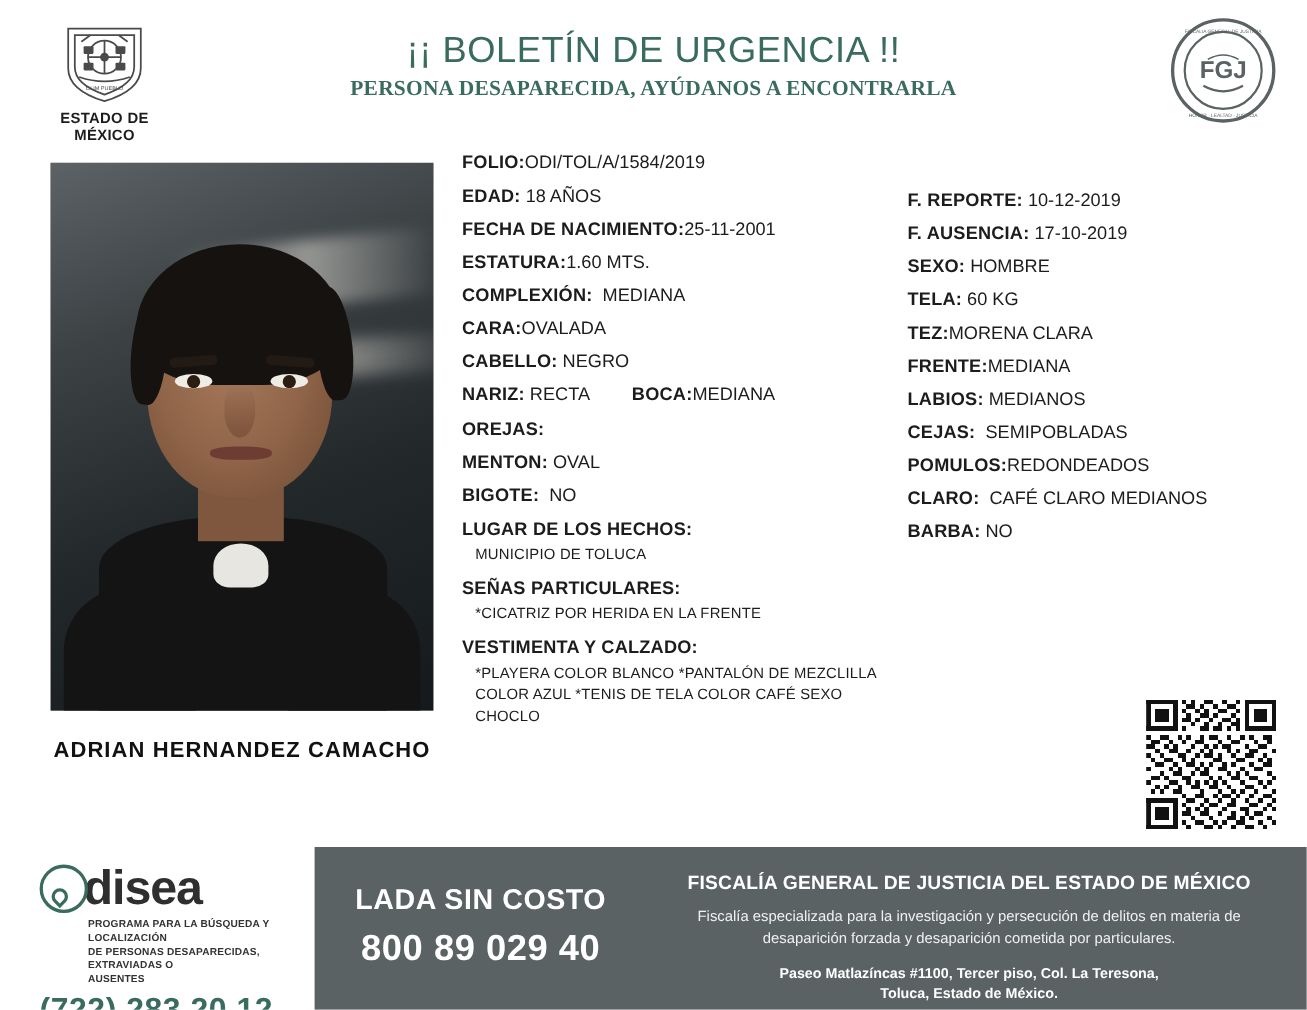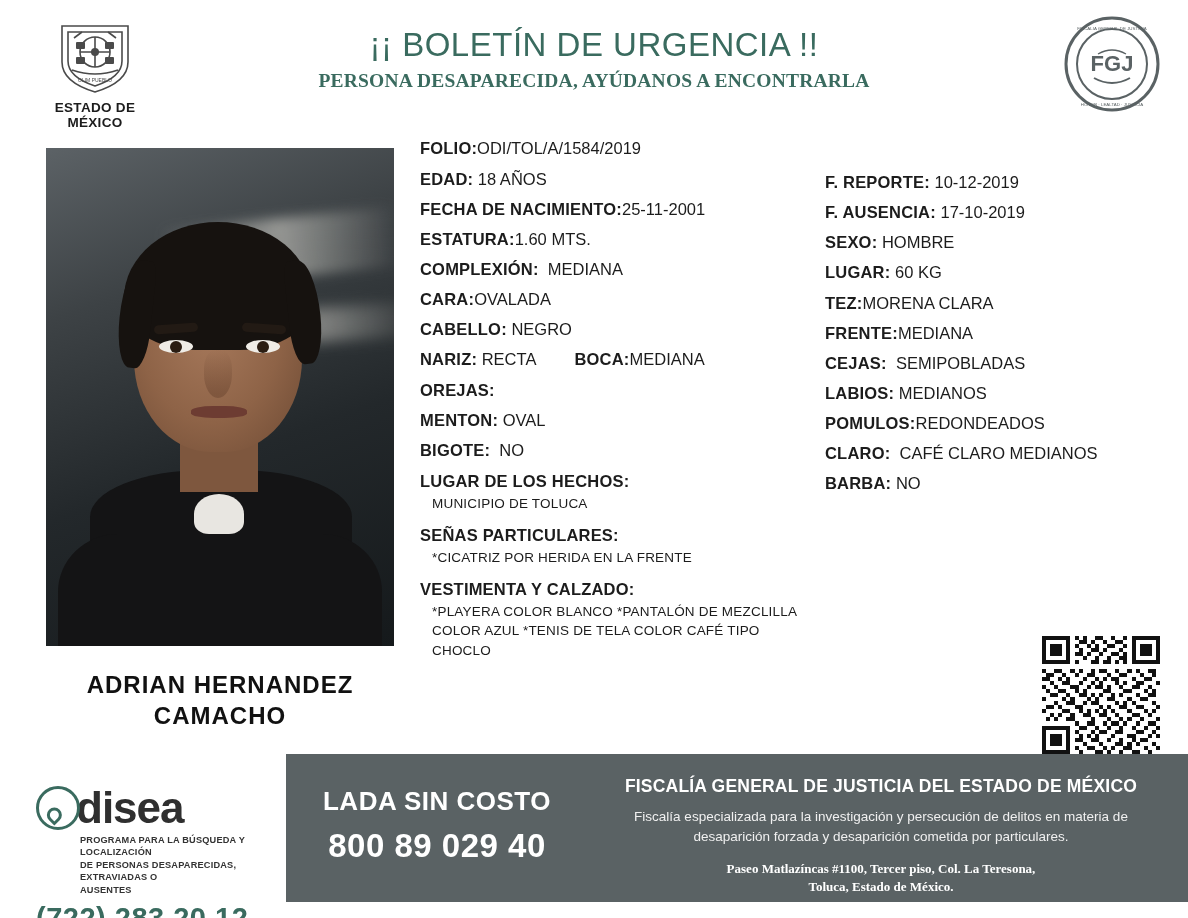--- a/index.html
+++ b/index.html
@@ -204,21 +204,21 @@
   }
   .photo .shoulder-r {
     position: absolute; right: 12px; top: 386px;
     width: 120px; height: 116px; background: #141415;
     border-radius: 0 50% 0 0;
   }
 
   .photo-name {
     margin-top: 24px;
     text-align: center;
-    font-size: 24px;
+    font-size: 20px;
     font-weight: bold;
     letter-spacing: 1px;
     line-height: 1.28;
     color: #111;
   }
 
   
   .data {
     position: absolute;
     left: 420px;
@@ -323,21 +323,21 @@
   .disea-phone {
     font-size: 29px;
     font-weight: bold;
     color: #3a6b5f;
     letter-spacing: .5px;
     margin-top: 6px;
   }
 
   .footer-bar {
     position: absolute;
-    left: 286px; bottom: 16px;
+    left: 286px; bottom: 0;
     width: 902px;
     height: 148px;
     background: #5a6264;
     color: #ffffff;
     display: flex;
   }
   .bar-left {
     width: 302px;
     padding-top: 32px;
     text-align: center;
@@ -490,48 +490,48 @@
       <div class="sub">MUNICIPIO DE TOLUCA</div>
     </div>
 
     <div class="blk">
       <span class="lbl">SEÑAS PARTICULARES:</span>
       <div class="sub">*CICATRIZ POR HERIDA EN LA FRENTE</div>
     </div>
 
     <div class="blk">
       <span class="lbl">VESTIMENTA Y CALZADO:</span>
-      <div class="sub">*PLAYERA COLOR BLANCO *PANTALÓN DE MEZCLILLA COLOR AZUL *TENIS DE TELA COLOR CAFÉ TIPO CHOCLO</div>
+      <div class="sub">*PLAYERA COLOR BLANCO *PANTALÓN DE MEZCLILLA COLOR AZUL *TENIS DE TELA COLOR CAFÉ SEXO CHOCLO</div>
     </div>
   </div>
 
   <div class="col-right">
     <div class="row">
       <span class="lbl">F. REPORTE:</span> <span class="val">10-12-2019</span>
     </div>
     <div class="row">
       <span class="lbl">F. AUSENCIA:</span> <span class="val">17-10-2019</span>
     </div>
     <div class="row">
       <span class="lbl">SEXO:</span> <span class="val">HOMBRE</span>
     </div>
     <div class="row">
-      <span class="lbl">LUGAR:</span> <span class="val">60 KG</span>
+      <span class="lbl">TELA:</span> <span class="val">60 KG</span>
     </div>
     <div class="row">
       <span class="lbl">TEZ:</span><span class="val">MORENA CLARA</span>
     </div>
     <div class="row">
       <span class="lbl">FRENTE:</span><span class="val">MEDIANA</span>
     </div>
     <div class="row">
+      <span class="lbl">LABIOS:</span> <span class="val">MEDIANOS</span>
+    </div>
+    <div class="row">
       <span class="lbl">CEJAS:</span>&nbsp; <span class="val">SEMIPOBLADAS</span>
-    </div>
-    <div class="row">
-      <span class="lbl">LABIOS:</span> <span class="val">MEDIANOS</span>
     </div>
     <div class="row">
       <span class="lbl">POMULOS:</span><span class="val">REDONDEADOS</span>
     </div>
     <div class="row">
       <span class="lbl">CLARO:</span>&nbsp; <span class="val">CAFÉ CLARO MEDIANOS</span>
     </div>
     <div class="row">
       <span class="lbl">BARBA:</span> <span class="val">NO</span>
     </div>
@@ -774,17 +774,17 @@
   </div>
 
   <div class="footer-bar">
     <div class="bar-left">
       <div class="lada">LADA SIN COSTO</div>
       <div class="num">800 89 029 40</div>
     </div>
     <div class="bar-right">
       <div class="org">FISCALÍA GENERAL DE JUSTICIA DEL ESTADO DE MÉXICO</div>
       <div class="desc">Fiscalía especializada para la investigación y persecución de delitos en materia de desaparición forzada y desaparición cometida por particulares.</div>
-      <div class="addr" style="white-space:pre-line;font-family:Liberation Serif, serif;">Paseo Matlazíncas #1100, Tercer piso, Col. La Teresona,
+      <div class="addr" style="white-space:pre-line;">Paseo Matlazíncas #1100, Tercer piso, Col. La Teresona,
 Toluca, Estado de México.</div>
     </div>
   </div>
 </div>
 
 </body></html>

